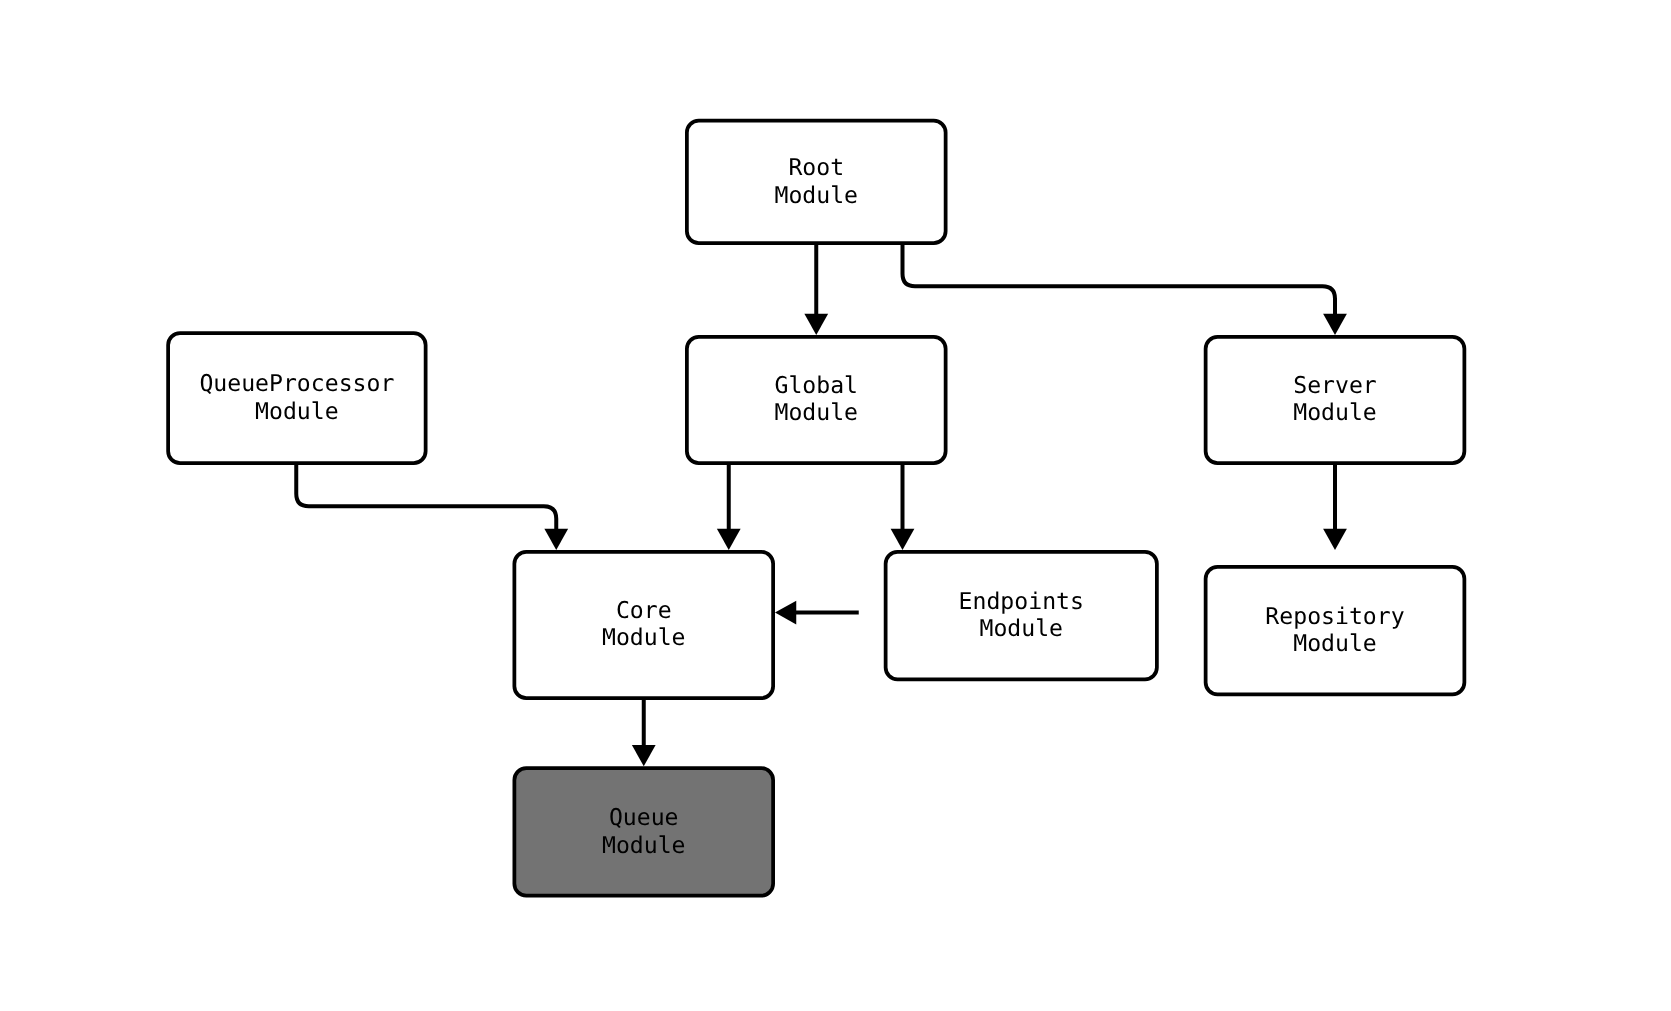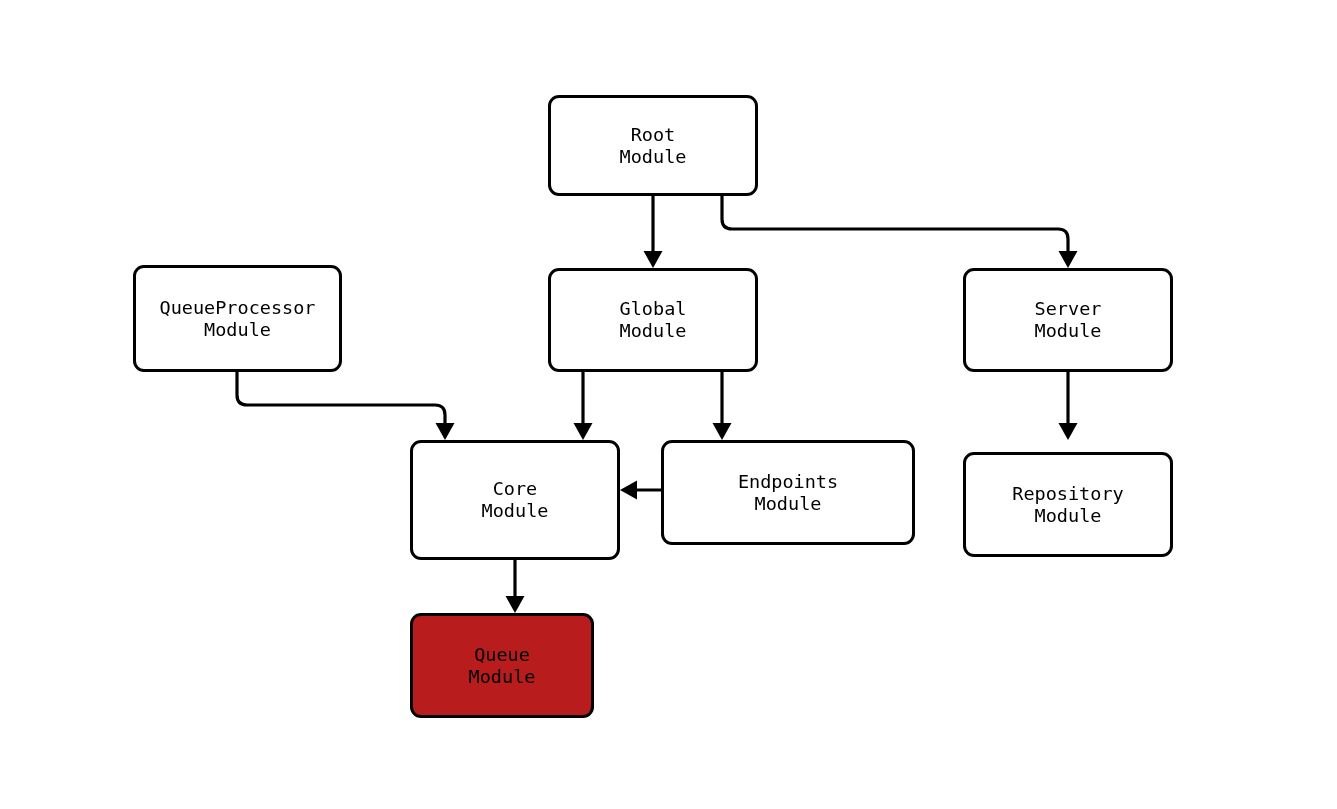--- a/index.html
+++ b/index.html
@@ -26,21 +26,20 @@
     height: 809px;
   }
   .node {
     position: absolute;
     box-sizing: border-box;
     background: #ffffff;
     border: 3.2px solid #000000;
     border-radius: 11px;
     display: flex;
     flex-direction: column;
-    align-items: center;
     justify-content: center;
     z-index: 2;
   }
   .node-label {
     font-family: "DejaVu Sans Mono", "Liberation Mono", monospace;
     font-size: 18.5px;
     line-height: 22px;
     color: #000000;
     text-align: center;
     white-space: pre;
@@ -87,24 +86,24 @@
       </div>
       <div class="node" style="left: 548px; top: 268px; width: 210px; height: 104px; border-color: rgb(0, 0, 0); background: rgb(255, 255, 255);">
         <div class="node-label"><span>Global</span><span class="l2">Module</span></div>
       </div>
       <div class="node" style="left: 963px; top: 268px; width: 210px; height: 104px; border-color: rgb(0, 0, 0); background: rgb(255, 255, 255);">
         <div class="node-label"><span>Server</span><span class="l2">Module</span></div>
       </div>
       <div class="node" style="left: 410px; top: 440px; width: 210px; height: 120px; border-color: rgb(0, 0, 0); background: rgb(255, 255, 255);">
         <div class="node-label"><span>Core</span><span class="l2">Module</span></div>
       </div>
-      <div class="node" style="left: 661px; top: 440px; width: 254px; height: 105px; border-color: rgb(0, 0, 0); background: rgb(255, 255, 255);">
+      <div class="node" style="left: 707px; top: 440px; width: 220px; height: 105px; border-color: rgb(0, 0, 0); background: rgb(255, 255, 255);">
         <div class="node-label"><span>Endpoints</span><span class="l2">Module</span></div>
       </div>
       <div class="node" style="left: 963px; top: 440px; width: 210px; height: 105px; border-color: rgb(0, 0, 0); background: rgb(255, 255, 255); margin-top: 12px;">
         <div class="node-label"><span>Repository</span><span class="l2">Module</span></div>
       </div>
-      <div class="node" style="left: 410px; top: 613px; width: 184px; height: 105px; border-color: rgb(0, 0, 0); background: #b91c1c;">
+      <div class="node" style="left: 410px; top: 613px; width: 210px; height: 105px; border-color: rgb(0, 0, 0); background: #737373;">
         <div class="node-label"><span>Queue</span><span class="l2">Module</span></div>
       </div>
     </div>
 
 </div>
 
 </body></html>

